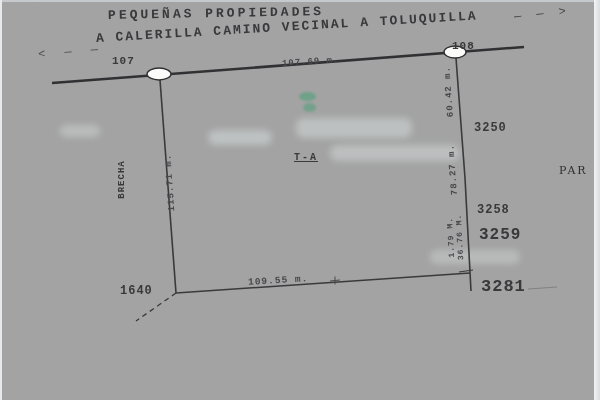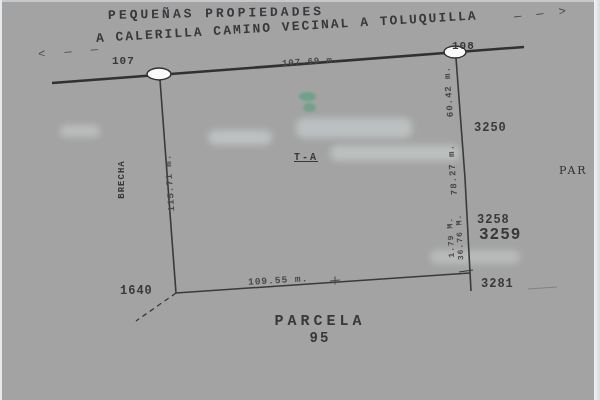--- a/index.html
+++ b/index.html
@@ -18,24 +18,24 @@
   
   .area-label{left:108px;top:7px;font-size:13px;letter-spacing:3px;transform:rotate(-1deg);}
   .road-label{left:96px;top:32px;font-size:13px;letter-spacing:2px;transform:rotate(-3.4deg);transform-origin:left center;}
   .arrow-left{left:38px;top:46px;font-size:12px;letter-spacing:6px;transform:rotate(-5deg);color:#46464a;}
   .arrow-right{left:514px;top:8px;font-size:12px;letter-spacing:4px;transform:rotate(-6deg);color:#46464a;}
   
   .pt{font-size:11px;font-weight:bold;letter-spacing:1px;}
   .p107{left:112px;top:56px;}
   .p108{left:452px;top:41px;}
   .p3250{left:474px;top:122px;font-size:12px;}
-  .p3258{left:477px;top:214px;font-size:12px;}
+  .p3258{left:477px;top:204px;font-size:12px;}
   .p3259{left:479px;top:227px;font-size:16px;}
   .p3280{left:120px;top:285px;font-size:12px;}
-  .p3281{left:481px;top:278px;font-size:12px;}
+  .p3281{left:481px;top:278px;font-size:17px;}
   
   .meas{font-size:9px;font-weight:bold;letter-spacing:1px;color:#48484c;}
   .m-north{left:282px;top:58px;transform:rotate(-4deg);}
   .m-south{left:248px;top:276px;font-size:9.5px;transform:rotate(-3.5deg);}
   .m-west{left:142px;top:178px;transform:rotate(-94deg);transform-origin:center;}
   .m-east-up{left:424px;top:87px;transform:rotate(-94deg);transform-origin:center;}
   .m-east-mid{left:428px;top:165px;transform:rotate(-94deg);transform-origin:center;}
   .m-east-low{left:432px;top:228px;transform:rotate(-93deg);transform-origin:center;text-align:center;}
   .m-east-low div{line-height:1.15;}
   
@@ -115,19 +115,15 @@
   <div class="lbl meas m-west">115.71 m.</div>
   <div class="lbl meas m-east-up">60.42 m.</div>
   <div class="lbl meas m-east-mid">78.27 m.</div>
   <div class="lbl meas m-east-low" style="font-size:8px;">
     <div>1.79 M.</div>
     <div>36.76 M.</div>
   </div>
 
   <div class="lbl brecha">BRECHA</div>
   <div class="lbl ta">T-A</div>
-  <div class="lbl parcel">
-    <div class="parcel-word">PARCELA</div>
-    <div class="parcel-num">95</div>
-  </div>
   <div class="lbl par-right">PAR</div>
 
 </div>
 
 </body></html>

